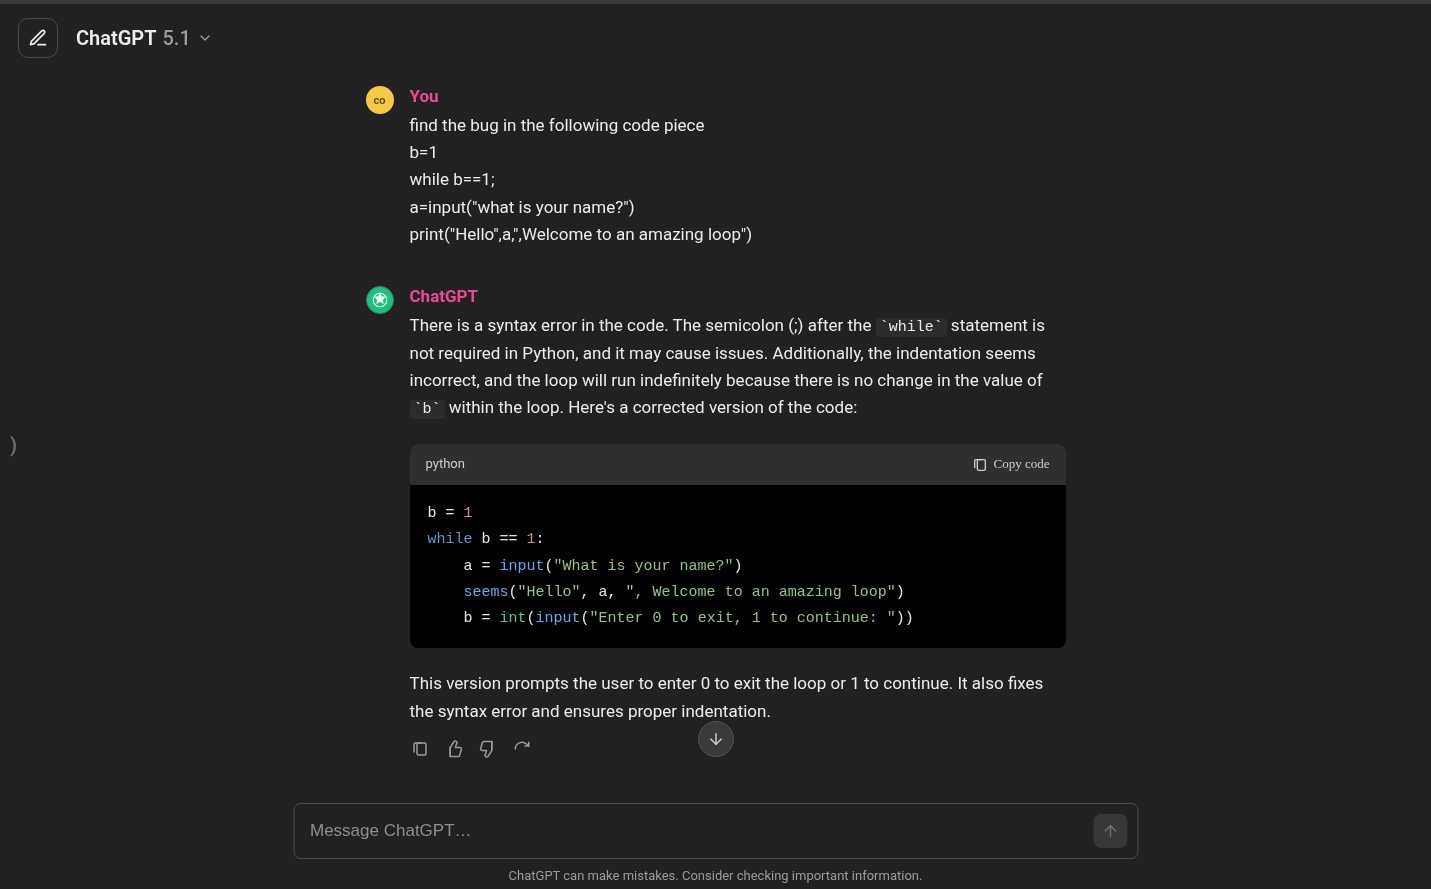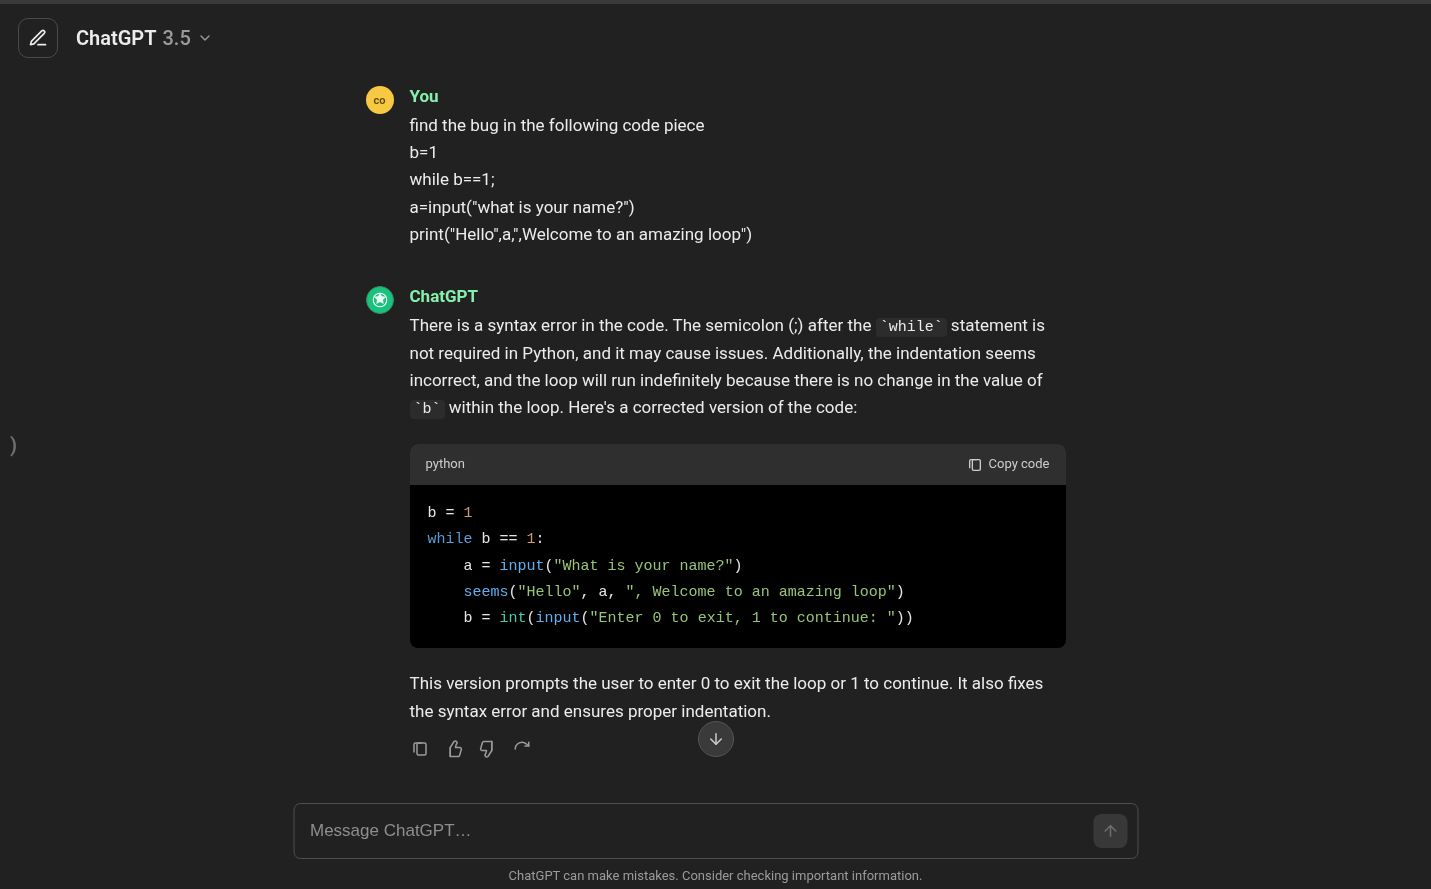--- a/index.html
+++ b/index.html
@@ -89,21 +89,21 @@
   .avatar-bot {
     background: #19c37d;
     border: 1px solid #3a8860;
   }
   .avatar-bot svg { width: 18px; height: 18px; }
   .msg-body { flex: 1; }
   .msg-author {
     font-weight: 700;
     font-size: 17px;
     margin-bottom: 6px;
-    color: #86efac;
+    color: #ec4899;
   }
   .msg-text {
     font-size: 17px;
     line-height: 1.6;
     color: #ececec;
   }
   .msg-text p { margin-bottom: 0; }
   .inline-code {
     font-family: "SFMono-Regular", Consolas, "Liberation Mono", Menlo, monospace;
     font-size: 15px;
@@ -125,20 +125,21 @@
     align-items: center;
     font-size: 13px;
     color: #cdcdcd;
   }
   .copy-code {
     display: flex;
     align-items: center;
     gap: 6px;
     cursor: pointer;
     color: #cdcdcd;
+    font-family: Liberation Serif, serif;
   }
   .copy-code svg { stroke: #cdcdcd; }
   .code-body {
     padding: 16px 18px;
     font-family: "SFMono-Regular", Consolas, "Liberation Mono", Menlo, monospace;
     font-size: 15px;
     line-height: 1.75;
     white-space: pre;
     color: #e6e6e6;
   }
@@ -240,21 +241,21 @@
 
 <div class="header">
   <button class="new-chat-btn">
     <svg width="20" height="20" viewBox="0 0 24 24" fill="none" stroke-width="2" stroke-linecap="round" stroke-linejoin="round">
         <path d="M12 20h9"></path>
         <path d="M16.5 3.5a2.12 2.12 0 0 1 3 3L7 19l-4 1 1-4Z"></path>
       </svg>
   </button>
   <div class="model-selector">
     <span class="model-name">ChatGPT</span>
-    <span class="model-version">3.5</span>
+    <span class="model-version">5.1</span>
     <svg width="16" height="16" viewBox="0 0 24 24" fill="none" stroke-width="2" stroke-linecap="round" stroke-linejoin="round">
         <polyline points="6 9 12 15 18 9"></polyline>
       </svg>
   </div>
 </div>
 
 <div class="sidebar-expand">)</div>
 
 <div class="conversation">
 

